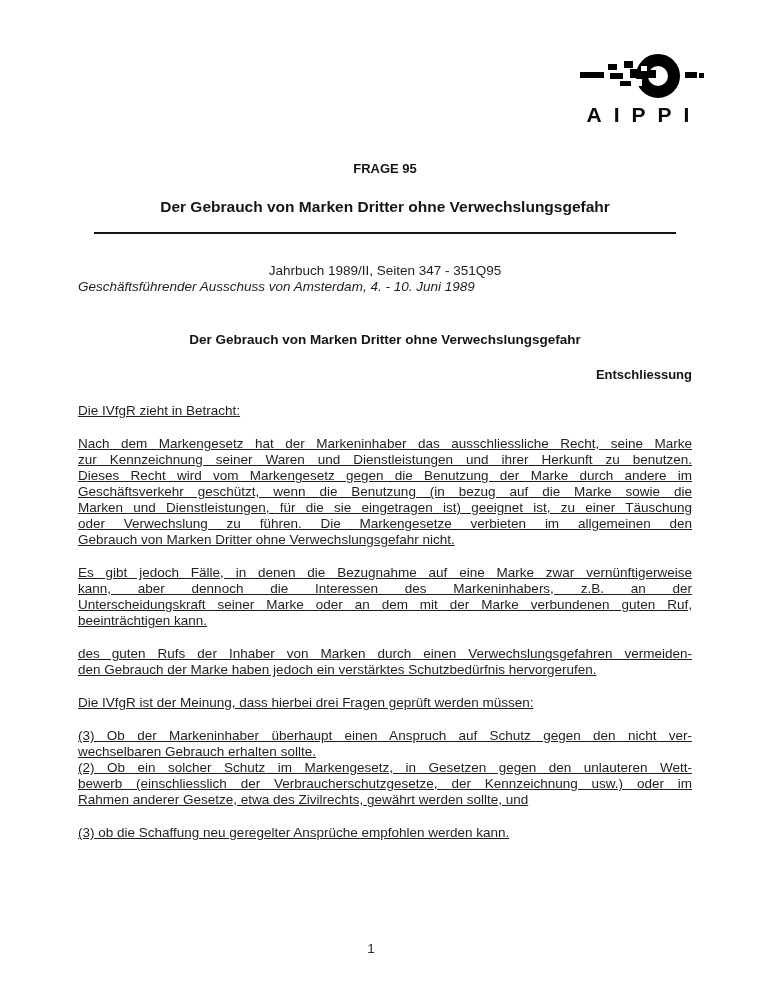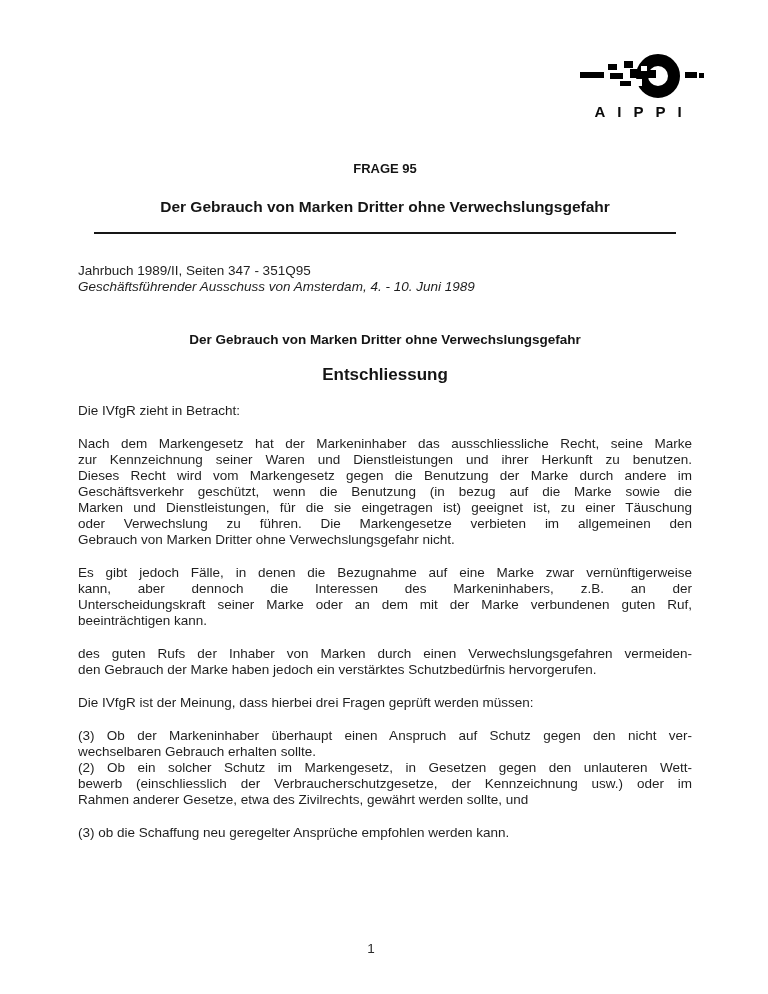--- a/index.html
+++ b/index.html
@@ -16,61 +16,61 @@
     position:absolute;left:78px;top:0;width:614px;
     font-size:13.5px;line-height:16px;
   }
   .logo{
     position:absolute;top:54px;right:62px;width:130px;
     text-align:center;
   }
   .logo svg{display:block;margin:0 auto;}
   .logo-text{
     margin-top:3px;
-    font-size:15px;font-weight:bold;letter-spacing:12px;
+    font-size:21px;font-weight:bold;letter-spacing:12px;
     color:#0a0a0a;white-space:nowrap;
     text-indent:6px;
   }
   .h-title{
     margin:161px 0 0 0;
     font-size:13px;font-weight:bold;line-height:16px;
     text-align:center;color:#151515;
   }
   .h-subtitle{
     margin:22px 0 0 0;
     font-size:15.5px;font-weight:bold;line-height:16px;
     text-align:center;color:#151515;
   }
   .title-rule{
     border:none;border-top:2px solid #161616;
     width:582px;margin:17px auto 0 auto;
   }
   .meta-row{
     margin-top:29px;
-    display:flex;justify-content:flex-start;
+    display:flex;justify-content:center;
     line-height:16px;
   }
   .committee-line{line-height:16px;font-style:italic;}
   .h-section{
     margin:35px 0 0 0;
     font-size:14px;font-weight:bold;line-height:16px;
     text-align:center;color:#151515;
   }
   .h-section-sub{
     margin:37px 0 0 0;
     font-size:13.5px;font-weight:bold;line-height:16px;
     text-align:center;color:#151515;
   }
   .h-entschliessung{
     margin:19px 0 10px 0;
-    font-size:17px;font-weight:bold;line-height:16px;
-    text-align:center;color:#151515;
+    font-size:13px;font-weight:bold;line-height:16px;
+    text-align:right;color:#151515;
   }
   .doc-body{margin-top:20px;}
-  .para{margin:16px 0 17px 0;}
+  .para{margin:16px 0 17px 0;text-decoration:underline;}
   .para:last-child{margin-bottom:0;}
   .line{line-height:16px;min-height:16px;text-align:left;}
   .line.j{text-align:justify;text-align-last:justify;}
   .page-number{
     position:absolute;top:941px;left:0;width:742px;
     text-align:center;font-size:13.5px;color:#2a2a2a;
   }
 </style>
 </head>
 <body>

